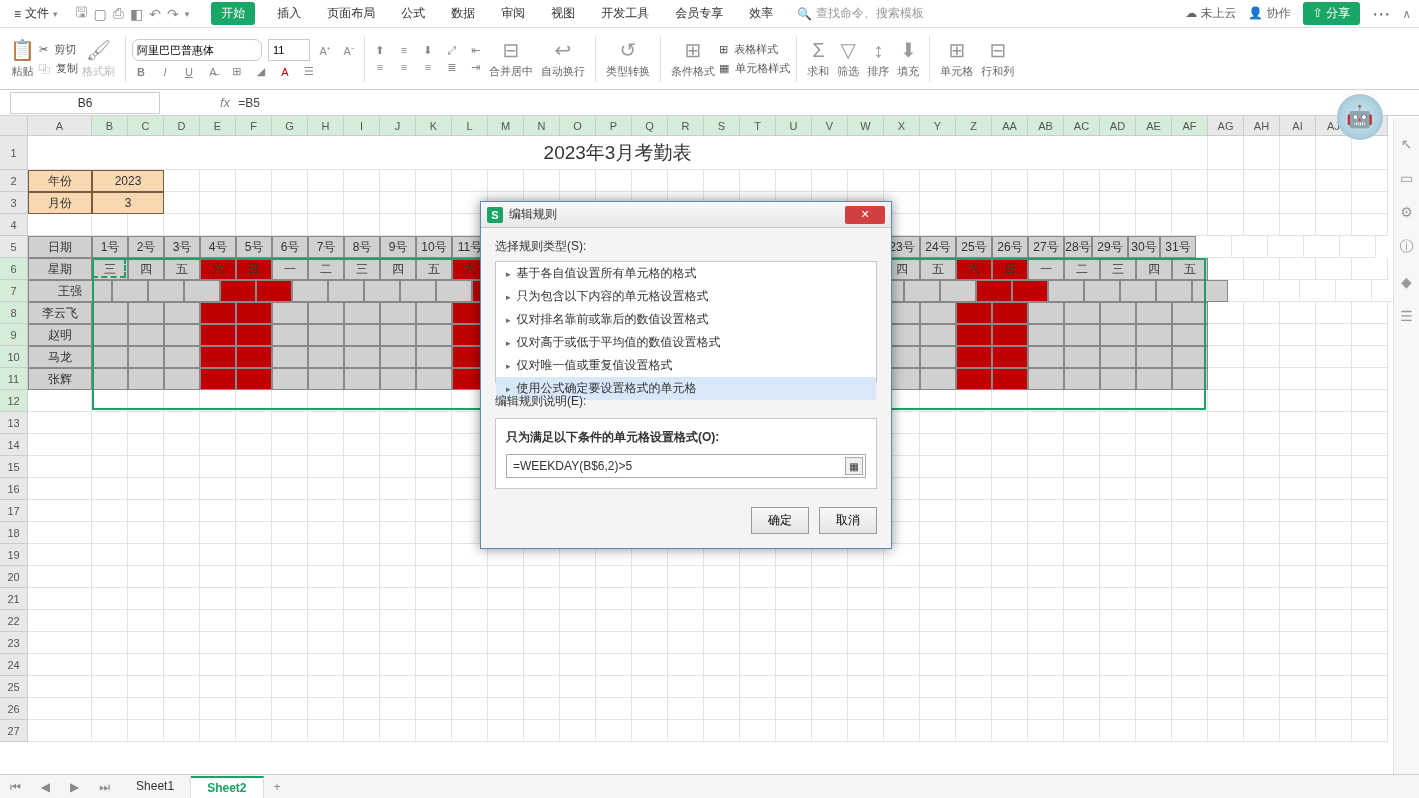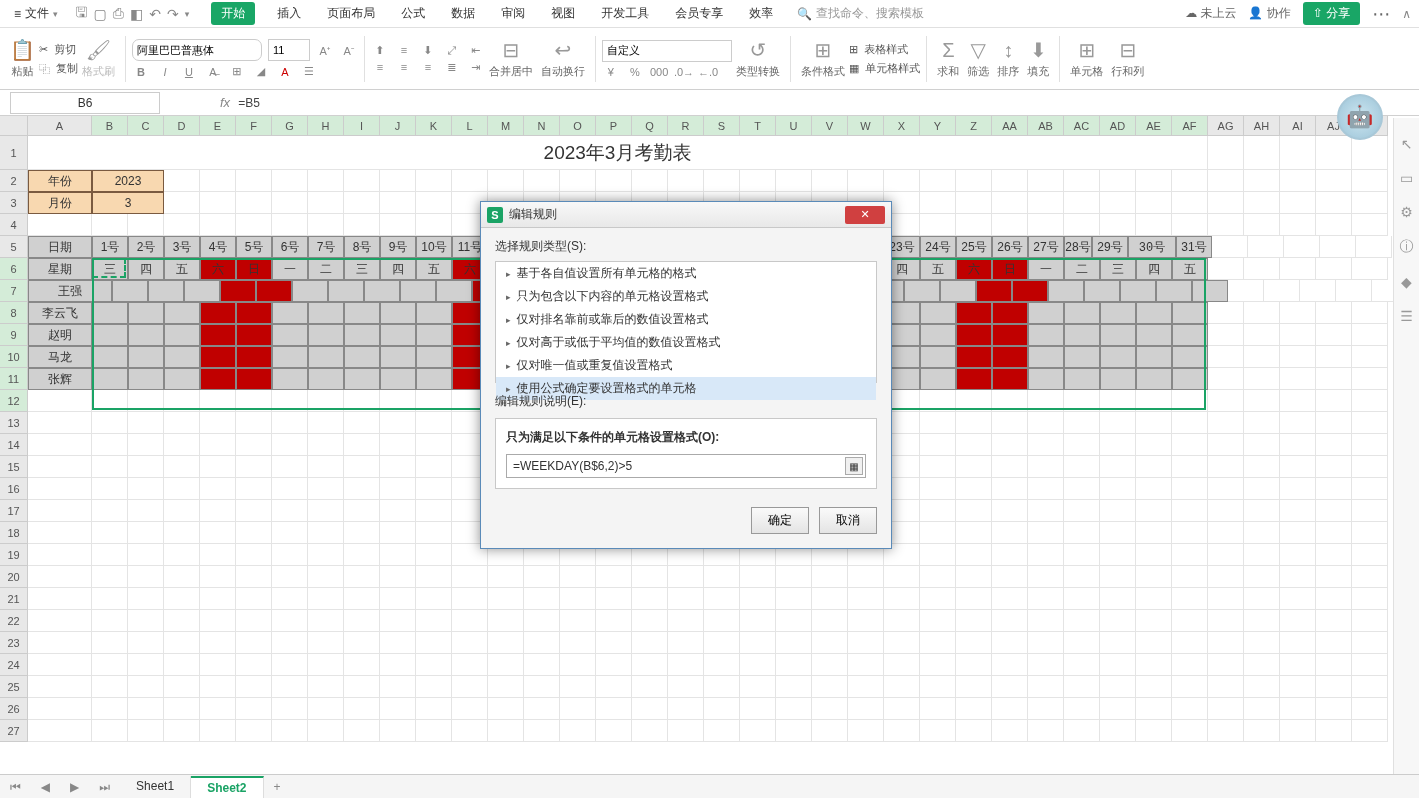--- a/index.html
+++ b/index.html
@@ -193,32 +193,20 @@
   </div>
   <div class="big">
       <span class="icon">⊟</span>
       <span>合并居中</span>
     </div>
   <div class="big">
       <span class="icon">↩</span>
       <span>自动换行</span>
     </div>
   <div class="divider"></div>
-  <div class="group">
-    <div class="row">
-        <input class="font-sel fmt-sel" value="自定义" style="">
-      </div>
-    <div class="row">
-      <span class="bicon">¥</span>
-      <span class="bicon">%</span>
-      <span class="bicon">000</span>
-      <span class="bicon">.0→</span>
-      <span class="bicon">←.0</span>
-    </div>
-  </div>
   <div class="big">
       <span class="icon">↺</span>
       <span>类型转换</span>
     </div>
   <div class="divider"></div>
   <div class="big">
       <span class="icon">⊞</span>
       <span>条件格式</span>
     </div>
   <div class="group">
@@ -485,21 +473,21 @@
         <div class="cell grid-c" style="width: 36px; height: 22px;">20号</div>
         <div class="cell grid-c" style="width: 36px; height: 22px;">21号</div>
         <div class="cell grid-c" style="width: 36px; height: 22px;">22号</div>
         <div class="cell grid-c" style="width: 36px; height: 22px;">23号</div>
         <div class="cell grid-c" style="width: 36px; height: 22px;">24号</div>
         <div class="cell grid-c" style="width: 36px; height: 22px;">25号</div>
         <div class="cell grid-c" style="width: 36px; height: 22px;">26号</div>
         <div class="cell grid-c" style="width: 36px; height: 22px;">27号</div>
         <div class="cell grid-c" style="width: 28px; height: 22px;">28号</div>
         <div class="cell grid-c" style="width: 36px; height: 22px;">29号</div>
-        <div class="cell grid-c" style="width: 48px; height: 22px; font-family: Liberation Mono, monospace;">30号</div>
+        <div class="cell grid-c" style="width: 32px; height: 22px;">30号</div>
         <div class="cell grid-c" style="width: 36px; height: 22px;">31号</div>
         <div class="cell " style="width: 36px; height: 22px;"></div>
         <div class="cell " style="width: 36px; height: 22px;"></div>
         <div class="cell " style="width: 36px; height: 22px;"></div>
         <div class="cell " style="width: 36px; height: 22px;"></div>
         <div class="cell " style="width: 36px; height: 22px;"></div>
       </div>
       <div class="row">
         <div class="cell grid-c" style="width: 64px; height: 22px; text-align: center;">星期</div>
         <div class="cell grid-c" style="width: 36px; height: 22px;">三</div>

